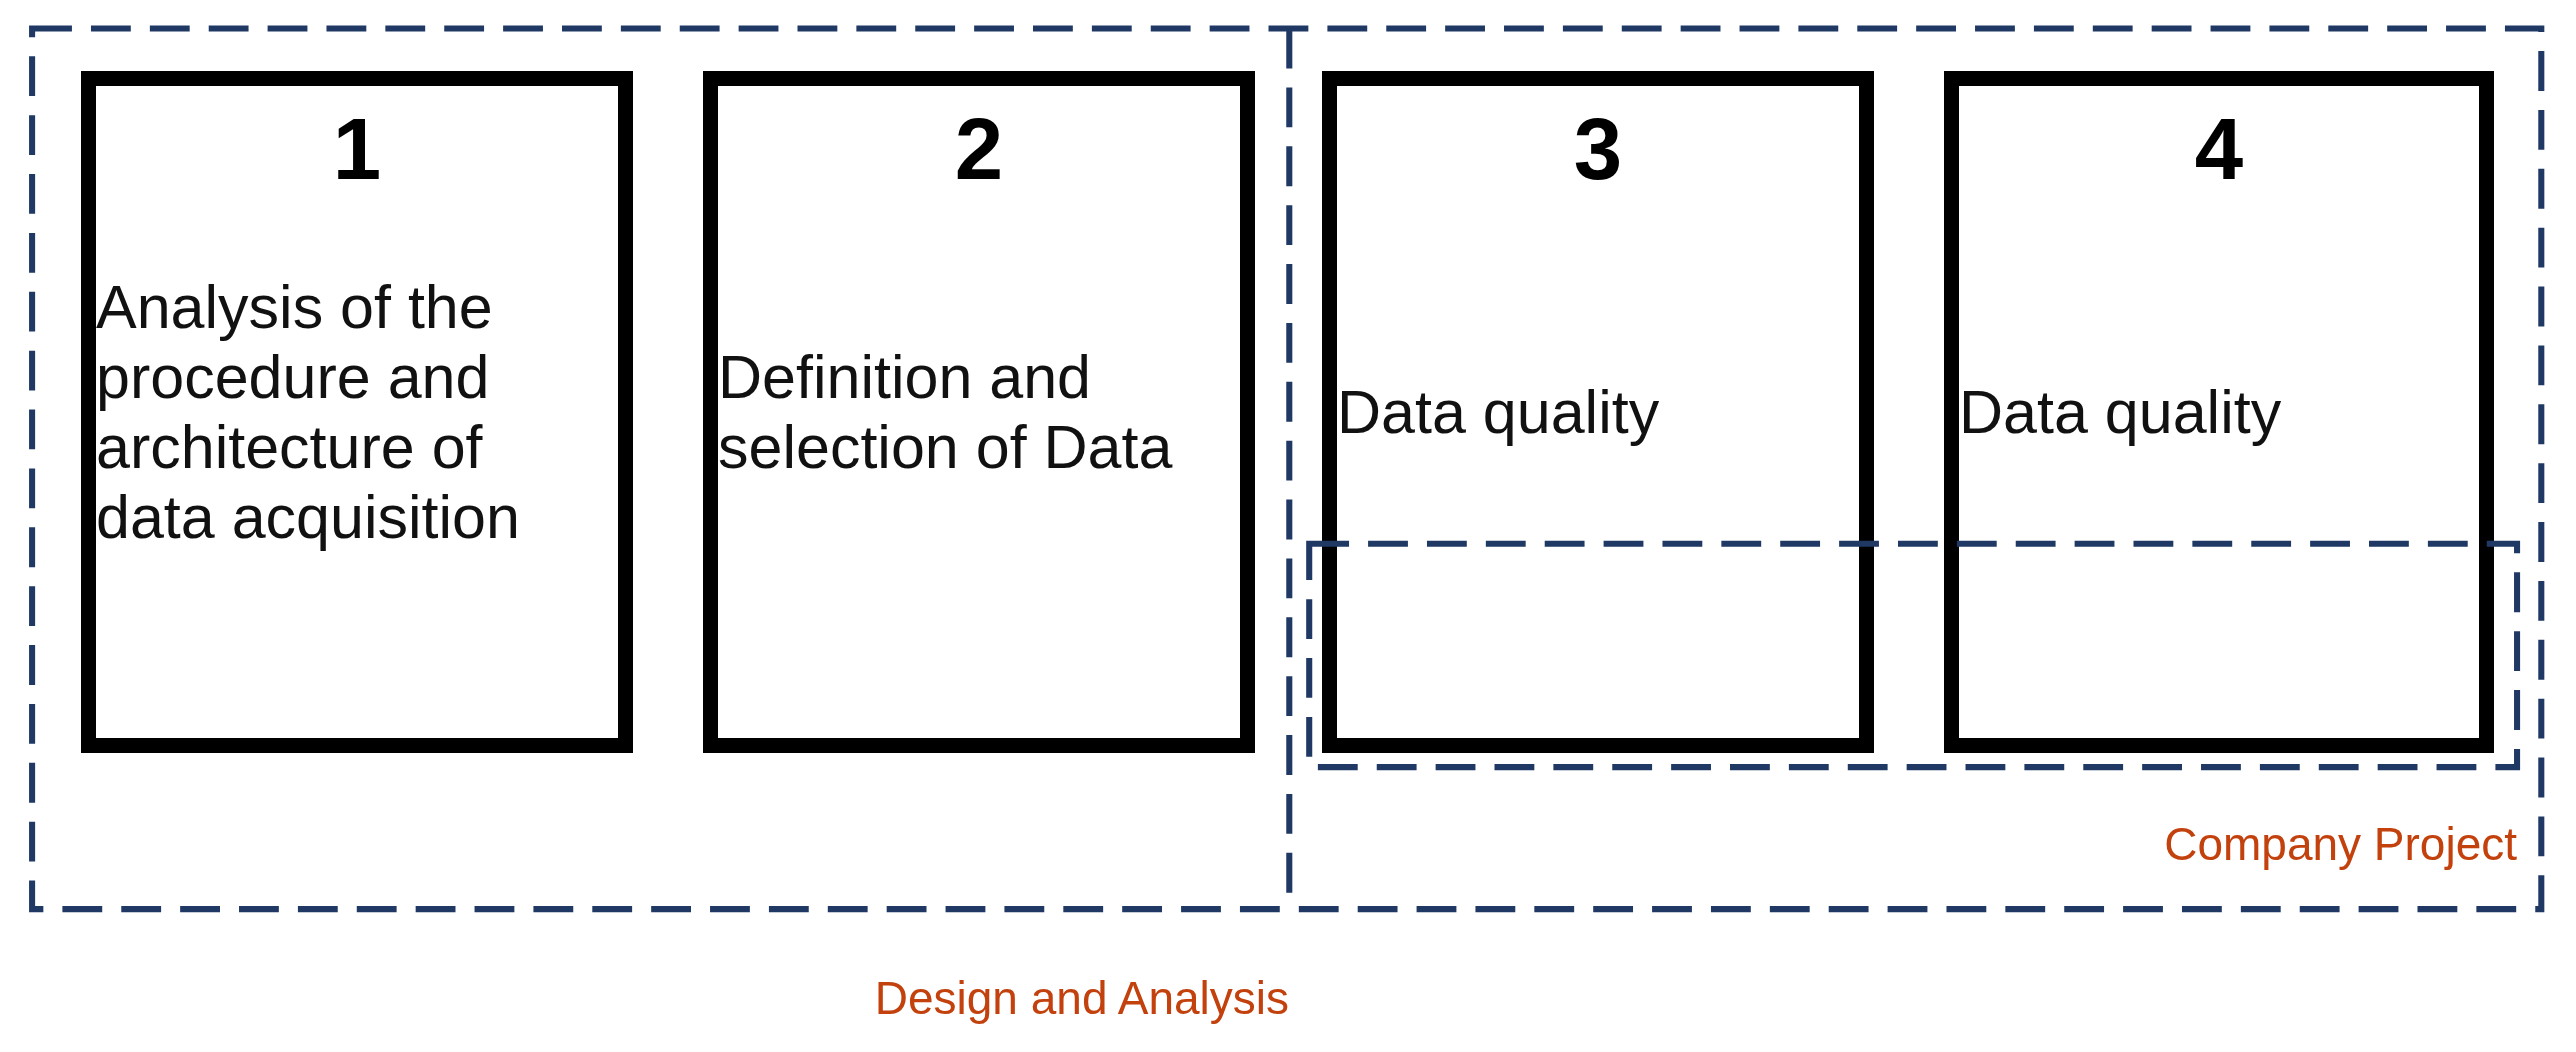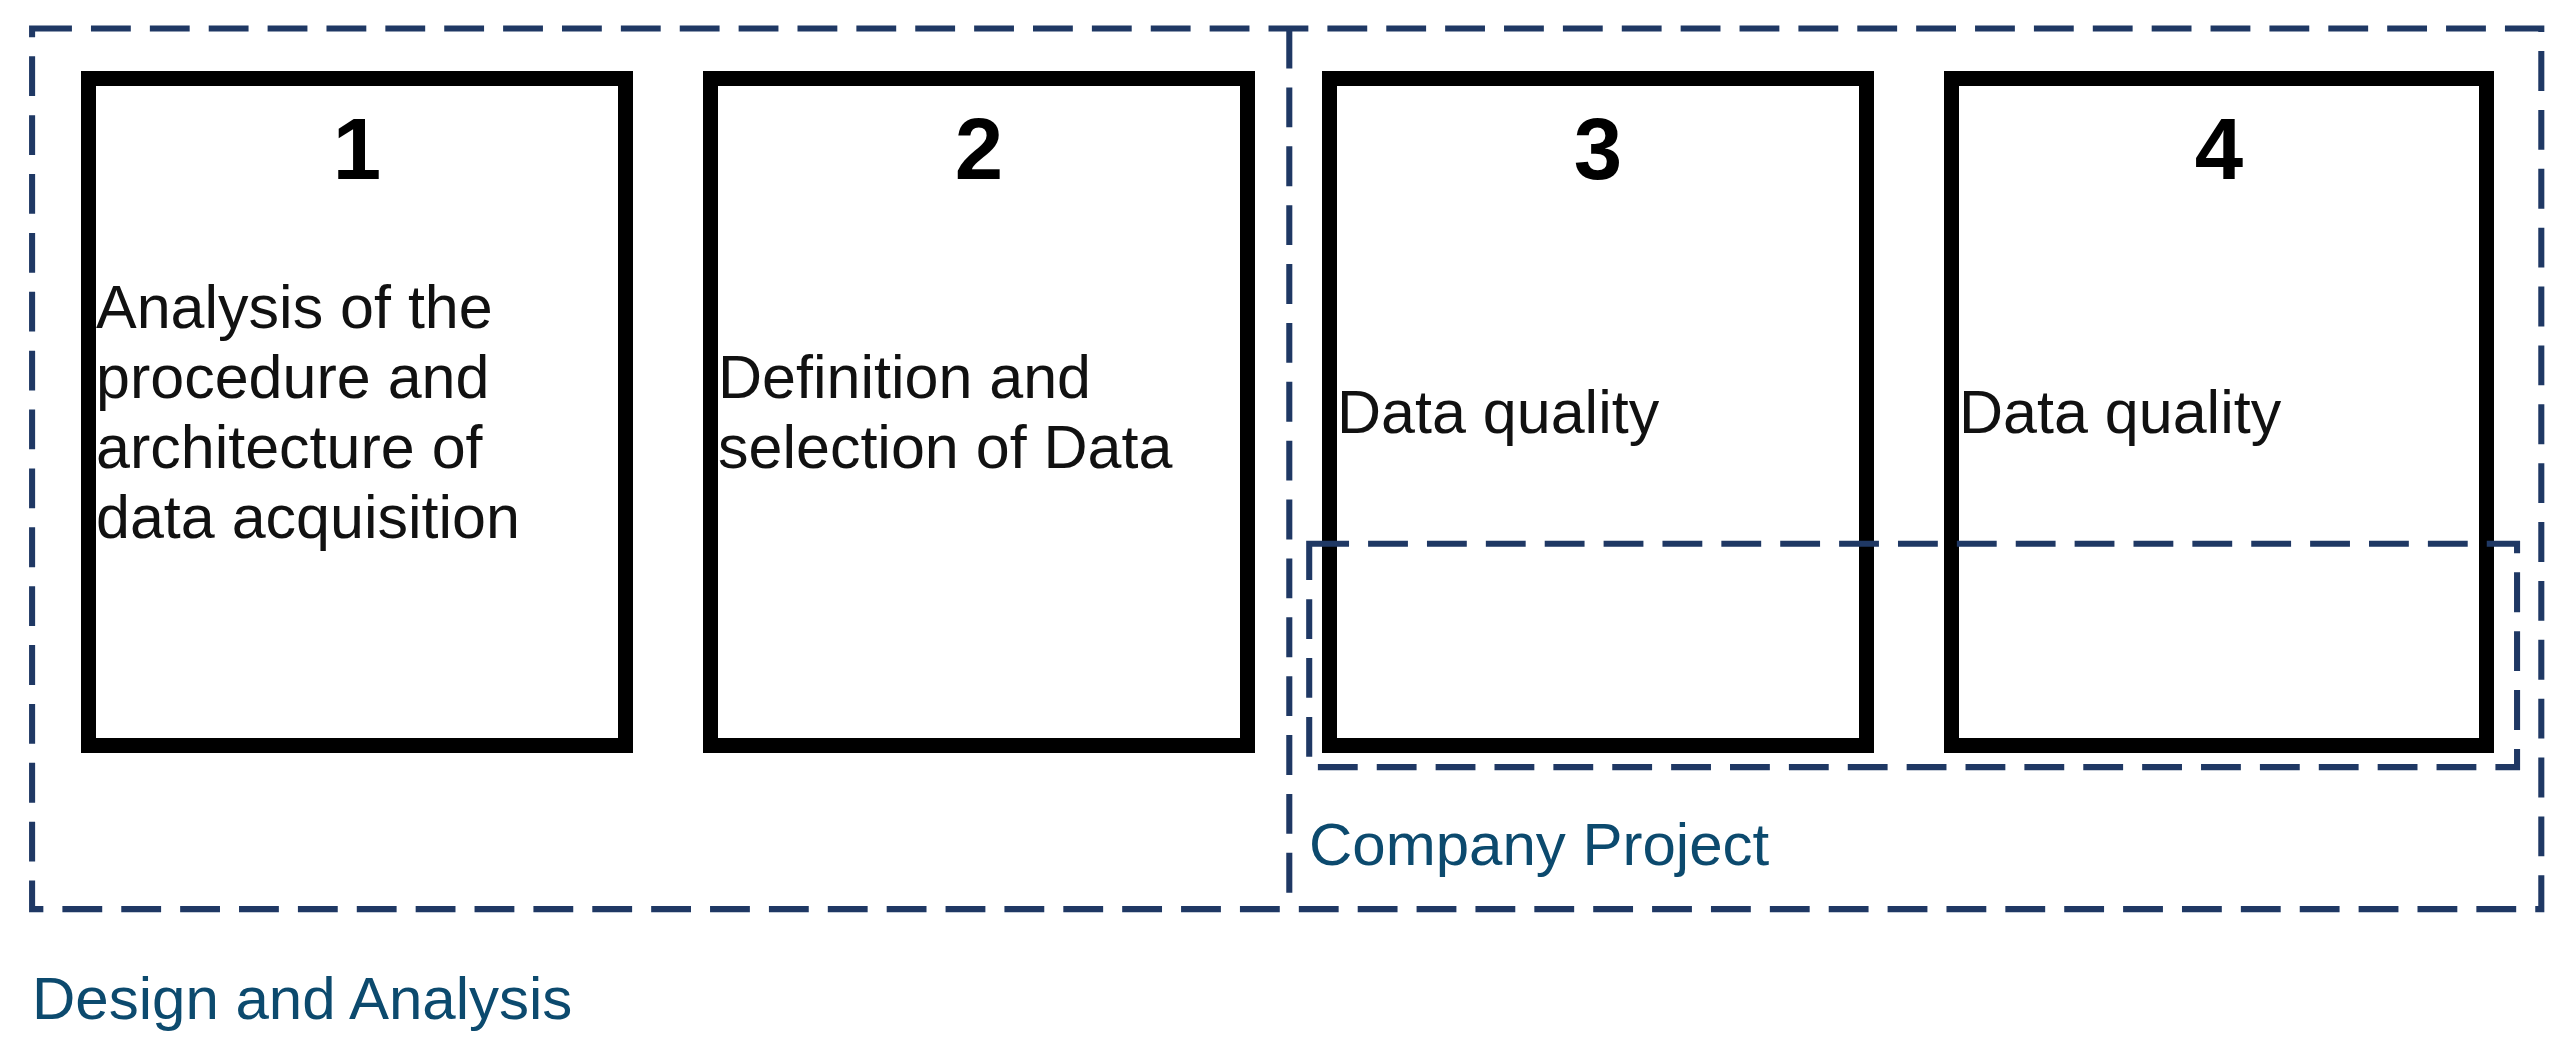--- a/index.html
+++ b/index.html
@@ -58,24 +58,24 @@
     left: 0;
     top: 0;
     width: 2576px;
     height: 1052px;
     z-index: 5;
     pointer-events: none;
   }
 
   .group-label {
     position: absolute;
-    text-align: left;
-    font-size: 60px;
+    text-align: right;
+    font-size: 46px;
     line-height: 69px;
-    color: #0c4a6e;
+    color: #c2410c;
     z-index: 3;
   }
   #company-label { left: 1309px; width: 1208px; top: 810px; }
   #design-label  { left: 32px;   width: 1257px; top: 964px; }
   #pilot-label   { left: 1289px; width: 1252px; top: 964px; }
 </style>
 </head>
 <body>
 
 <div id="canvas">

